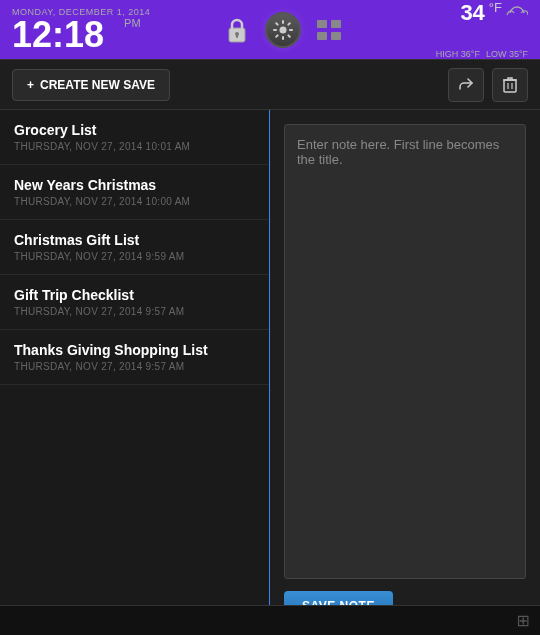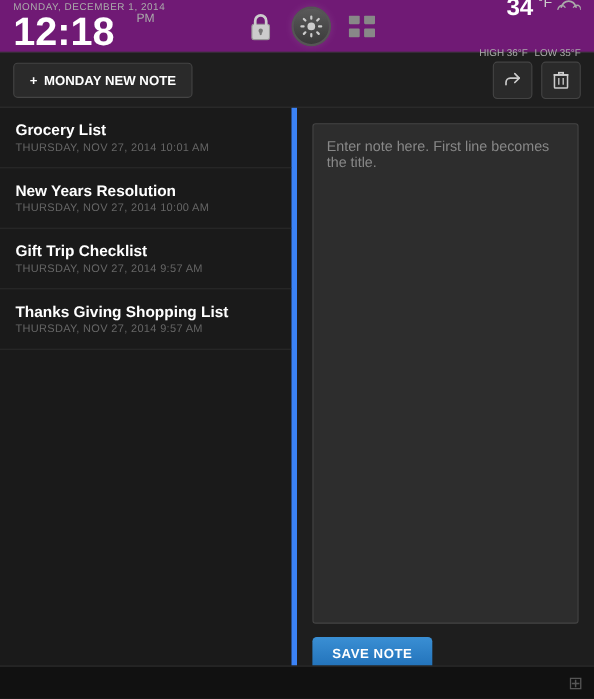--- a/index.html
+++ b/index.html
@@ -9,22 +9,22 @@
       height: 635px;
       background: #1a1a1a;
       font-family: 'Arial', sans-serif;
       color: #fff;
       overflow: hidden;
       position: relative;
     }
 
     
     #status-bar {
-      background: #701a75;
-      height: 48px;
+      background: #6d28d9;
+      height: 60px;
       display: flex;
       align-items: center;
       justify-content: space-between;
       padding: 0 12px;
       border-bottom: 1px solid #333;
     }
 
     #time-section {
       display: flex;
       flex-direction: column;
@@ -148,21 +148,21 @@
     
     #main-content {
       display: flex;
       height: calc(635px - 60px - 50px);
     }
 
     
     #notes-list {
       width: 270px;
       background: #1a1a1a;
-      border-right: 5px solid #3b82f6;
+      border-right: 1px solid #3b82f6;
       overflow-y: auto;
       flex-shrink: 0;
     }
 
     .note-item {
       padding: 12px 14px;
       border-bottom: 1px solid #2a2a2a;
       cursor: pointer;
     }
 
@@ -291,21 +291,21 @@
     <div style="display:flex;gap:6px;margin-left:20px;">
       <span id="temp-high" style="font-size:9px;color:#aaa;">HIGH 36°F</span>
       <span id="temp-low" style="font-size:9px;color:#aaa;">LOW 35°F</span>
     </div>
   </div>
 </div>
 
 <div id="toolbar">
   <button id="create-new-btn">
     <span>+</span>
-    <span>MONDAY NEW NOTE</span>
+    <span>CREATE NEW SAVE</span>
   </button>
   <div id="toolbar-right">
     <button class="toolbar-action-btn">
       <svg width="16" height="16" viewBox="0 0 16 16" fill="none">
         <path d="M10 2L14 6L10 10" stroke="#ccc" stroke-width="1.5" stroke-linecap="round" stroke-linejoin="round"></path>
         <path d="M14 6H6a4 4 0 0 0-4 4v2" stroke="#ccc" stroke-width="1.5" stroke-linecap="round"></path>
       </svg>
     </button>
     <button class="toolbar-action-btn">
       <svg width="14" height="16" viewBox="0 0 14 16" fill="none">
@@ -321,22 +321,26 @@
 
 <div id="main-content">
 
   <div id="notes-list">
 
   <div class="note-item">
         <div class="note-title">Grocery List</div>
         <div class="note-date">THURSDAY, NOV 27, 2014 10:01 AM</div>
       </div>
       <div class="note-item">
-        <div class="note-title">New Years Resolution</div>
+        <div class="note-title">New Years Christmas</div>
         <div class="note-date">THURSDAY, NOV 27, 2014 10:00 AM</div>
+      </div>
+      <div class="note-item">
+        <div class="note-title">Christmas Gift List</div>
+        <div class="note-date">THURSDAY, NOV 27, 2014 9:59 AM</div>
       </div>
       <div class="note-item">
         <div class="note-title">Gift Trip Checklist</div>
         <div class="note-date">THURSDAY, NOV 27, 2014 9:57 AM</div>
       </div>
       <div class="note-item">
         <div class="note-title">Thanks Giving Shopping List</div>
         <div class="note-date">THURSDAY, NOV 27, 2014 9:57 AM</div>
       </div>
     </div>

